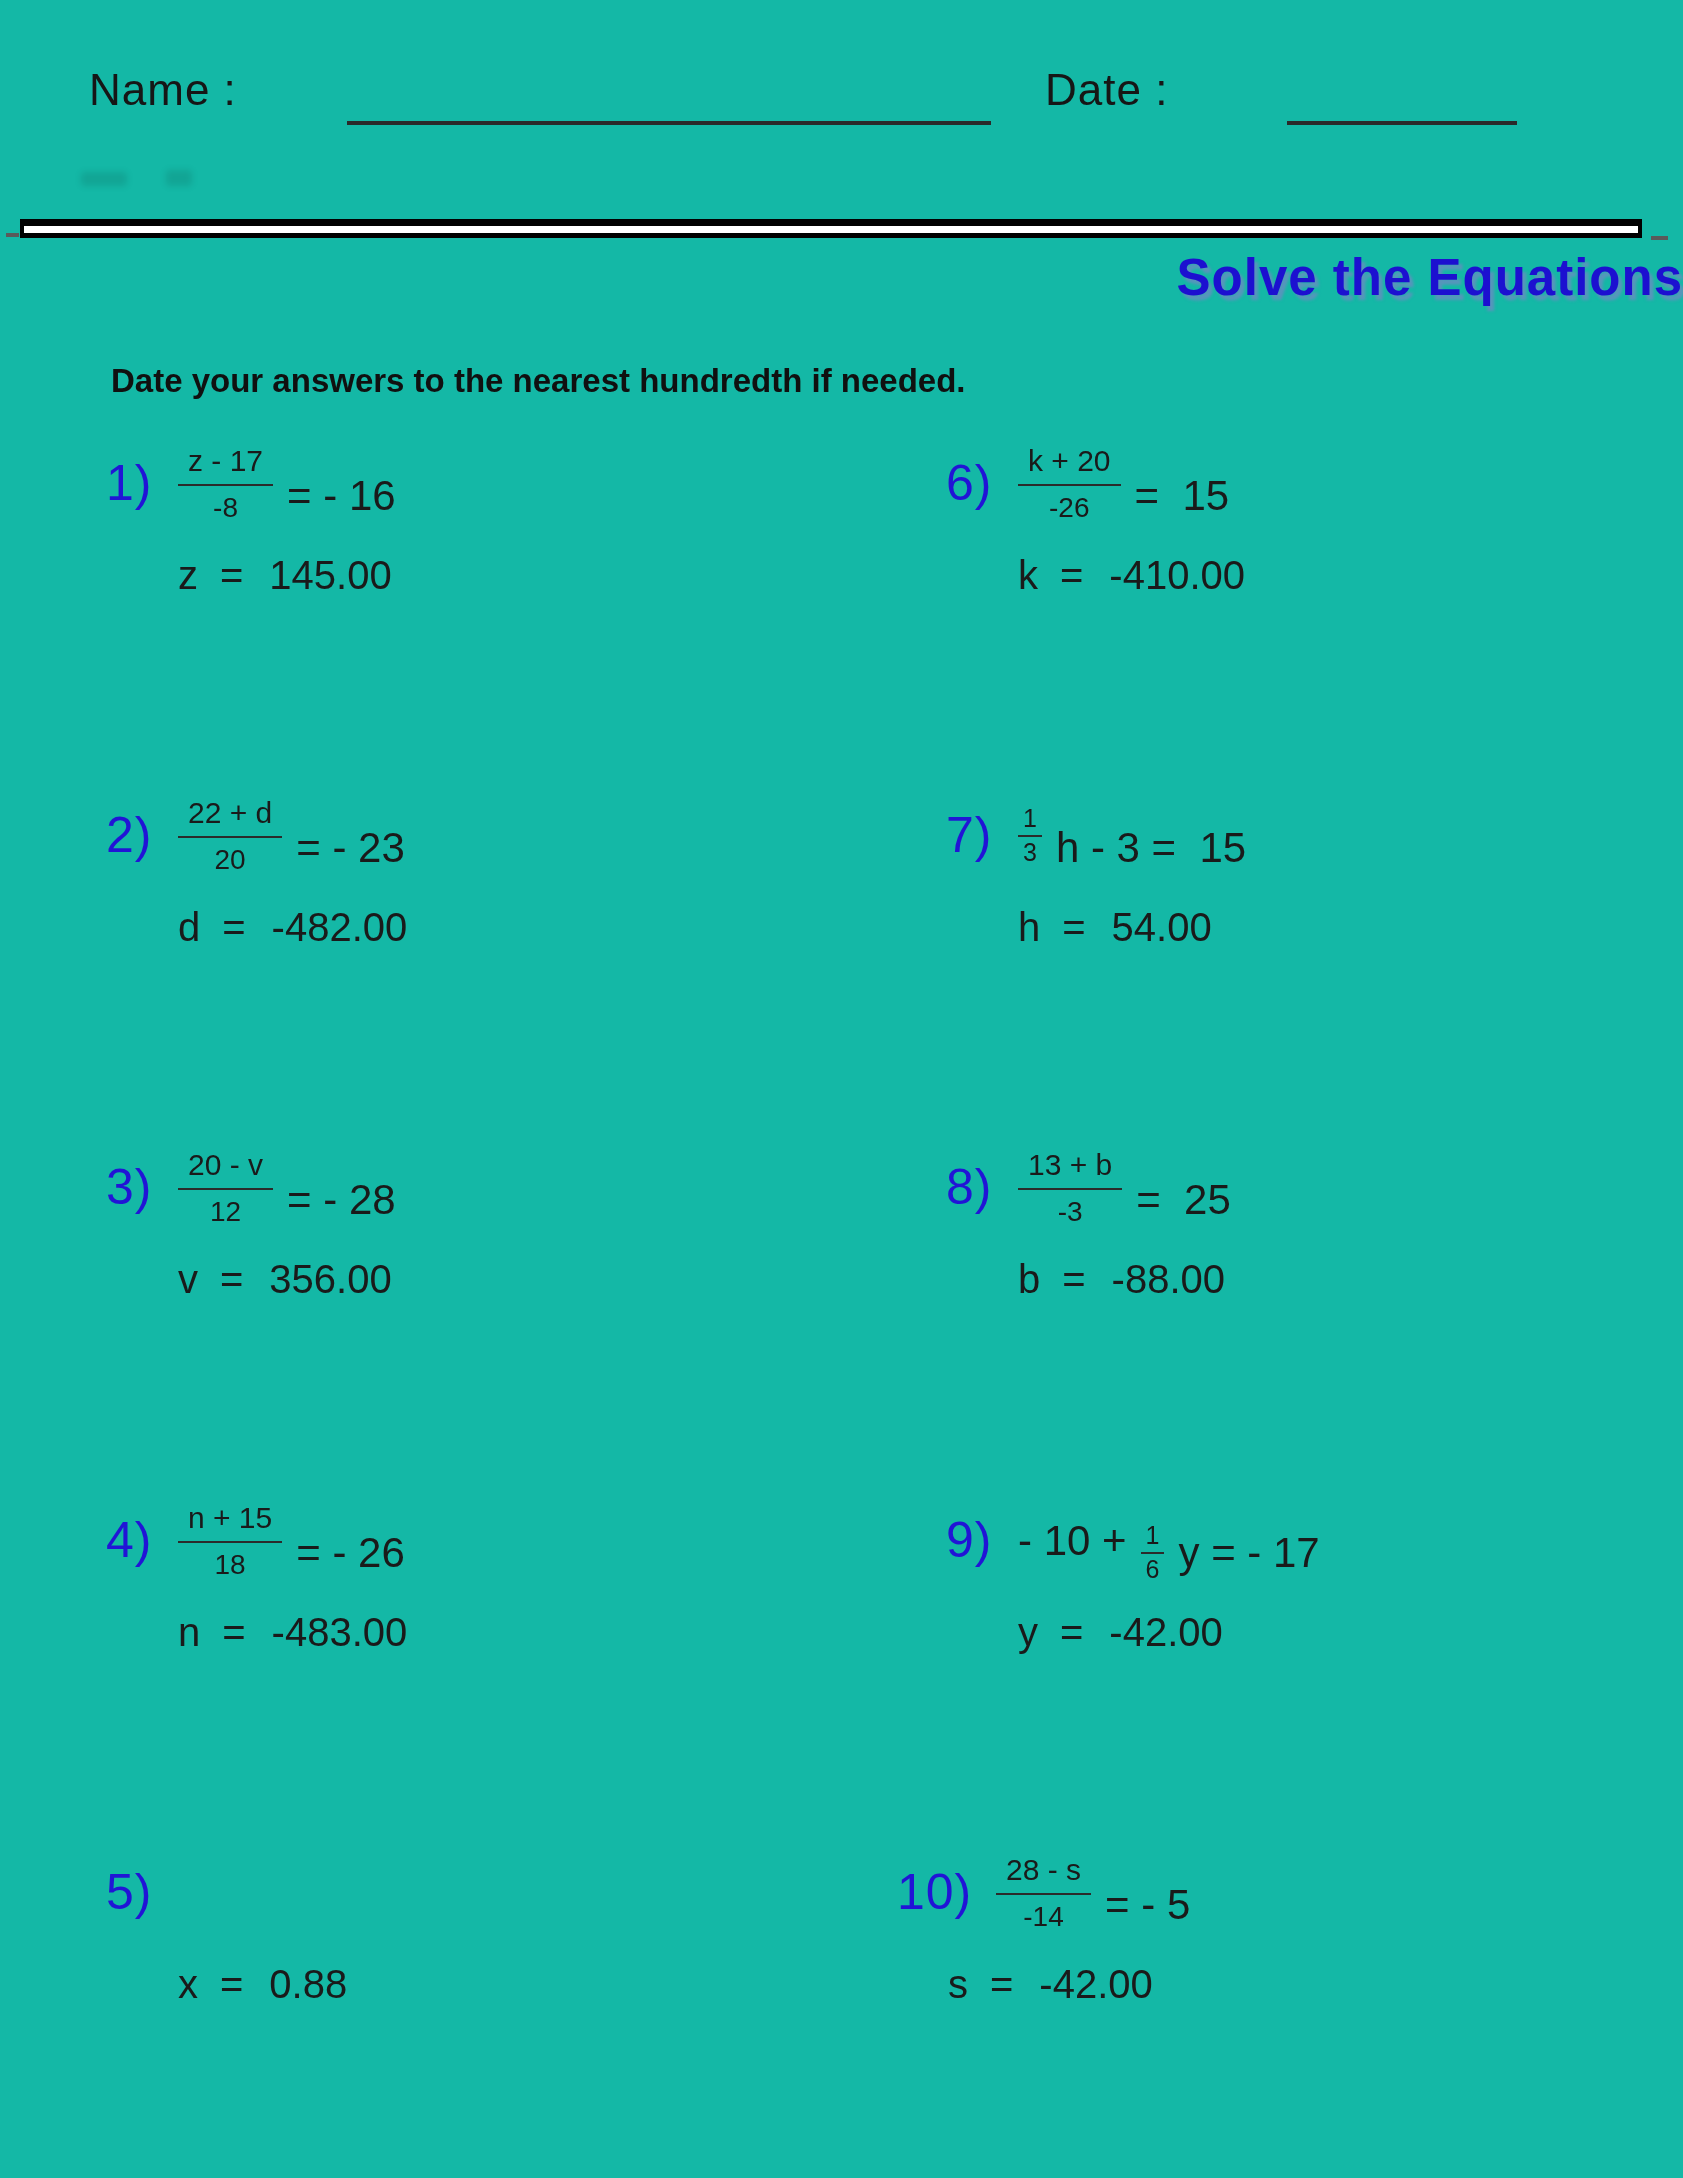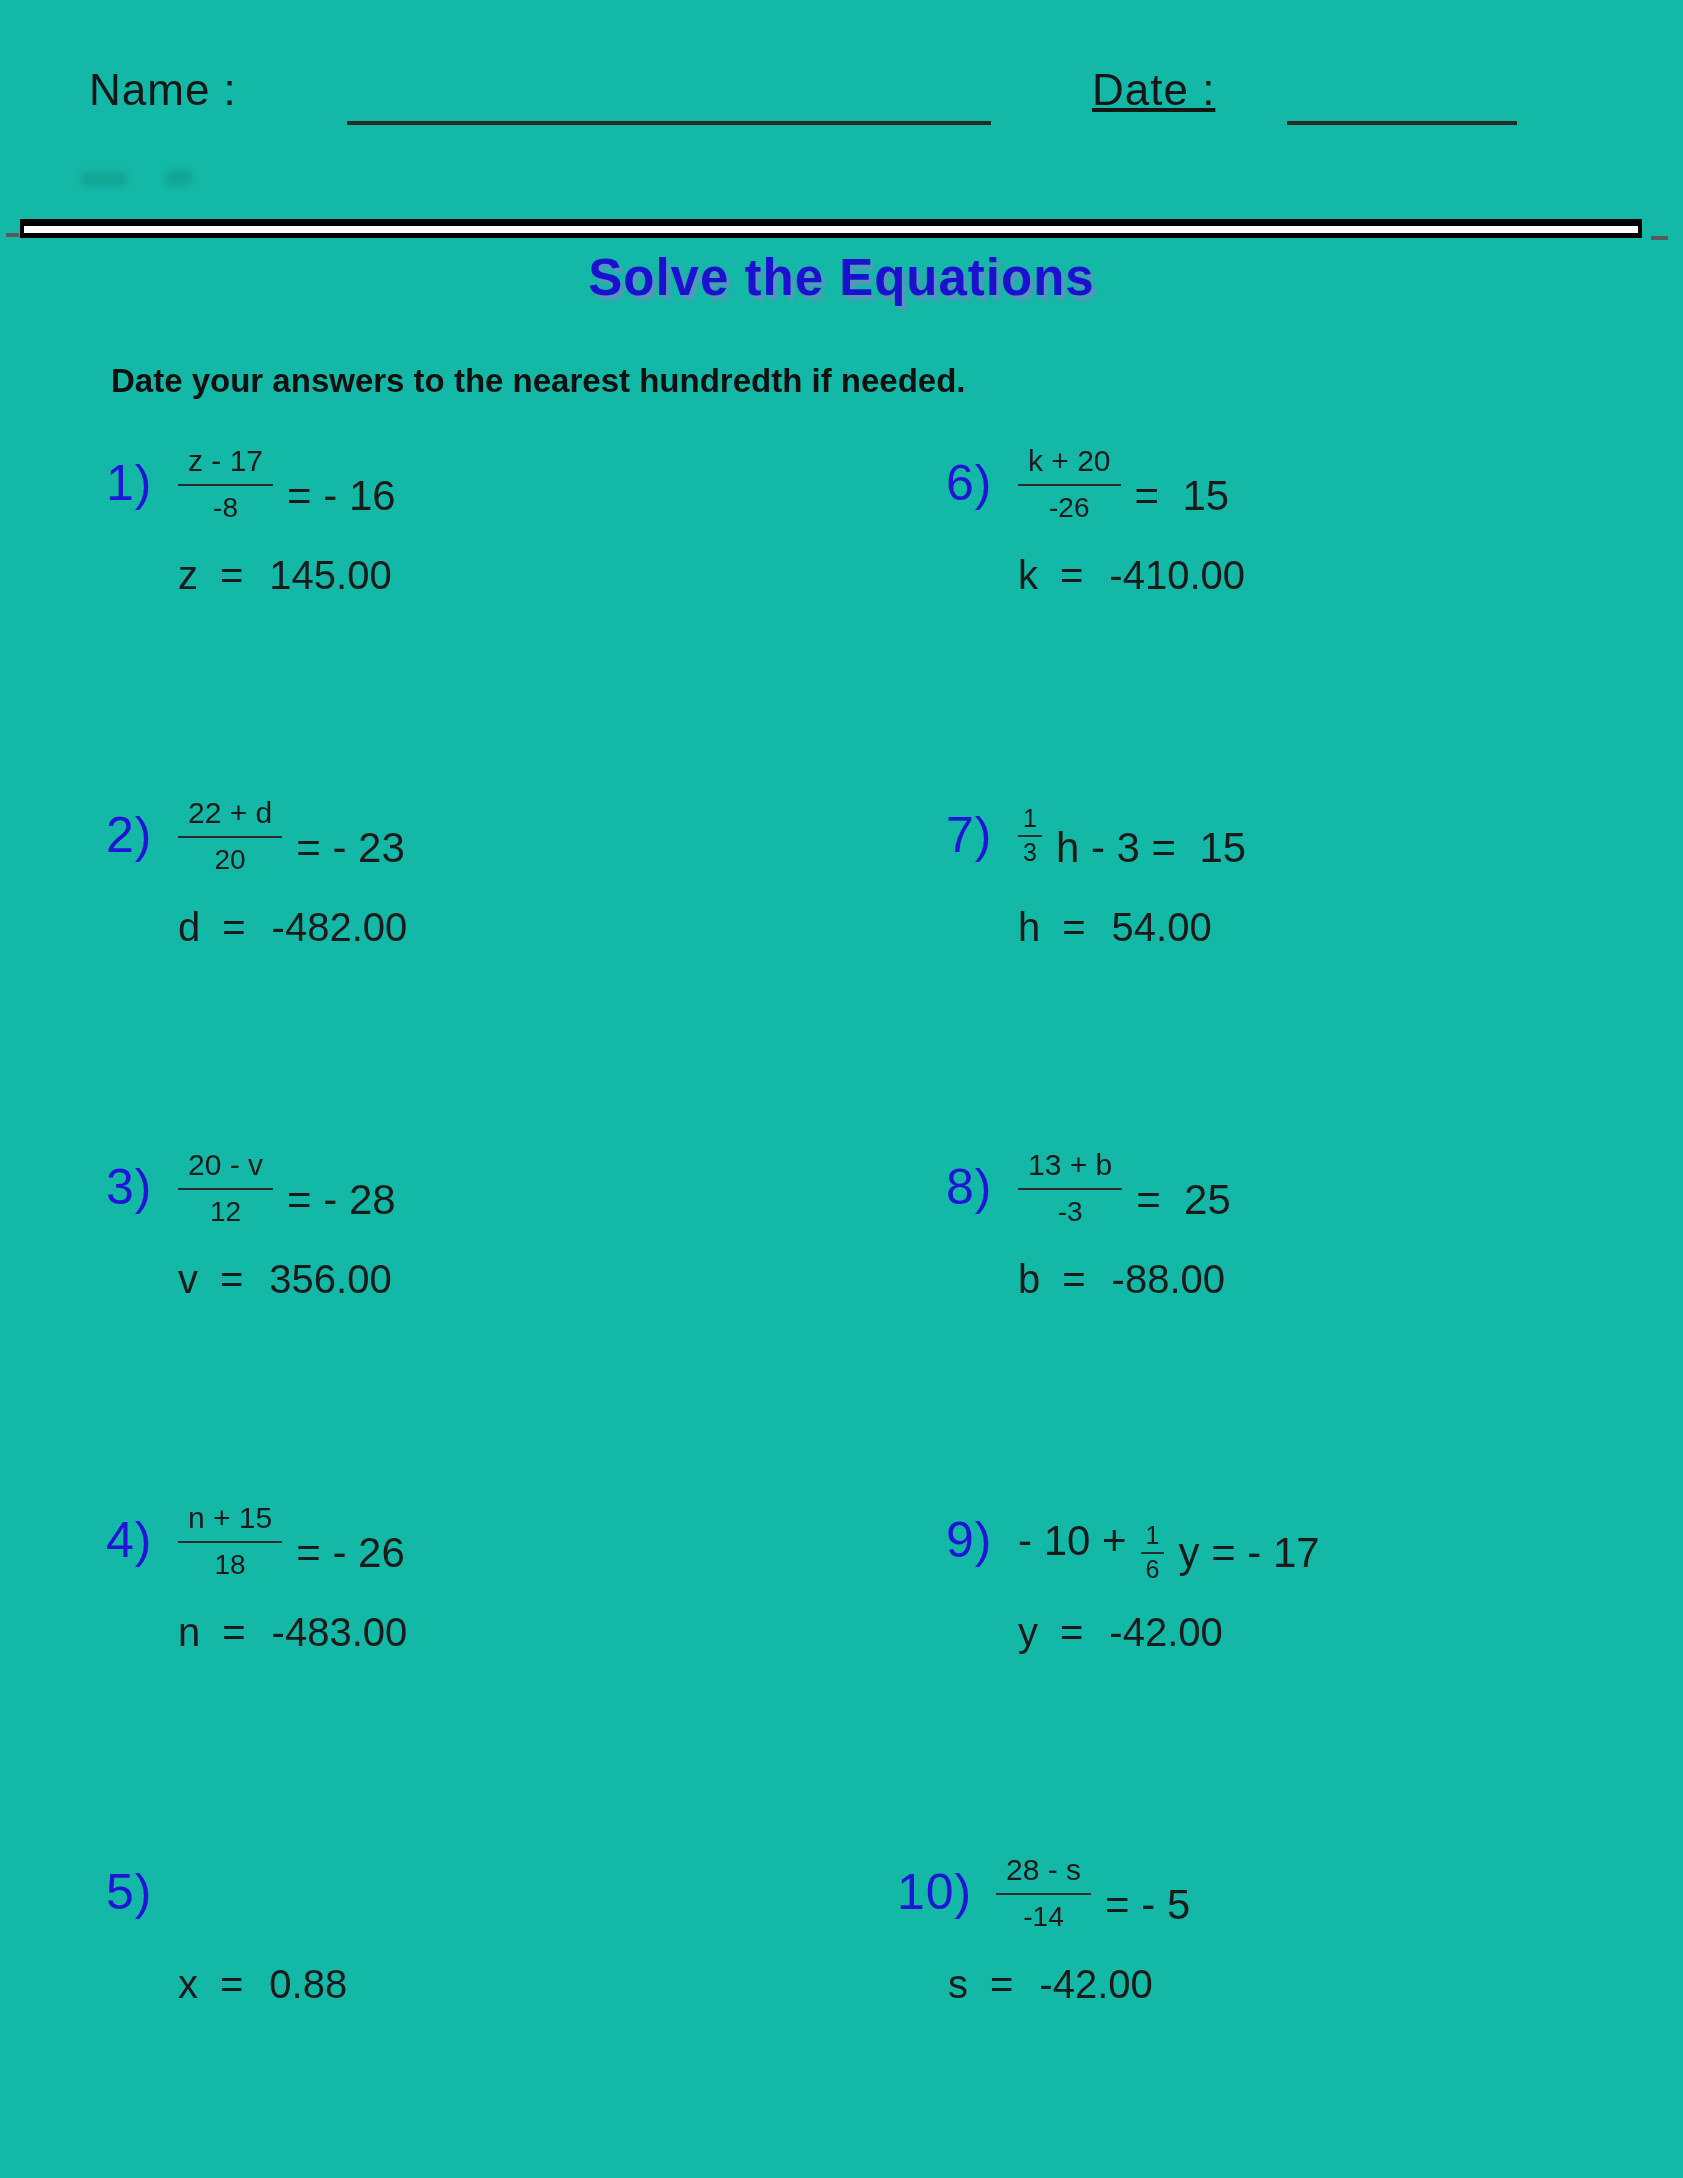--- a/index.html
+++ b/index.html
@@ -3,39 +3,39 @@
 <meta charset="utf-8">
 <style>
   html,body{margin:0;padding:0;background:#ffffff;}
   .page{
     position:relative;width:1683px;height:2178px;background:#14b8a6;
     font-family:"Liberation Sans", sans-serif;color:#1a1a1a;overflow:hidden;
   }
   
   .hdr-label{position:absolute;top:65px;font-size:44px;color:#161616;letter-spacing:1px;}
   .hdr-label.name{left:89px;}
-  .hdr-label.date{left:1092px;text-decoration:underline;}
+  .hdr-label.date{left:1045px;}
   .line{position:absolute;top:121px;border-top:4px solid #2a2a2a;}
   .name-line{left:347px;width:644px;}
   .date-line{left:1287px;width:230px;}
   .smudge{position:absolute;background:rgba(0,0,0,0.10);filter:blur(3px);border-radius:4px;}
   .smudge.s1{left:81px;top:172px;width:46px;height:14px;}
   .smudge.s2{left:166px;top:170px;width:26px;height:16px;}
   
   .divider{
     position:absolute;left:20px;top:219px;width:1622px;height:19px;
     box-sizing:border-box;background:#ffffff;
     border:4px solid #000;border-top-width:7px;border-bottom-width:5px;
   }
   .dash{position:absolute;background:#5a5a5a;}
   .dash.left{left:6px;top:233px;width:13px;height:4px;}
   .dash.right{left:1651px;top:236px;width:17px;height:4px;}
   
   .title{
-    position:absolute;left:0;top:248px;width:1683px;margin:0;text-align:center;
+    position:absolute;left:0;top:248px;width:1683px;margin:0;text-align:right;
     font-size:51px;font-weight:bold;letter-spacing:1px;
     text-shadow:4px 5px 3px rgba(125,130,200,0.65);
   }
   .instruction{position:absolute;left:111px;top:362px;font-size:33px;font-weight:bold;color:#101010;}
   
   .problem{position:absolute;}
   .prow{display:flex;align-items:flex-start;}
   .pnum{
     display:block;width:72px;flex:0 0 auto;font-size:50px;line-height:79px;
     letter-spacing:1px;

